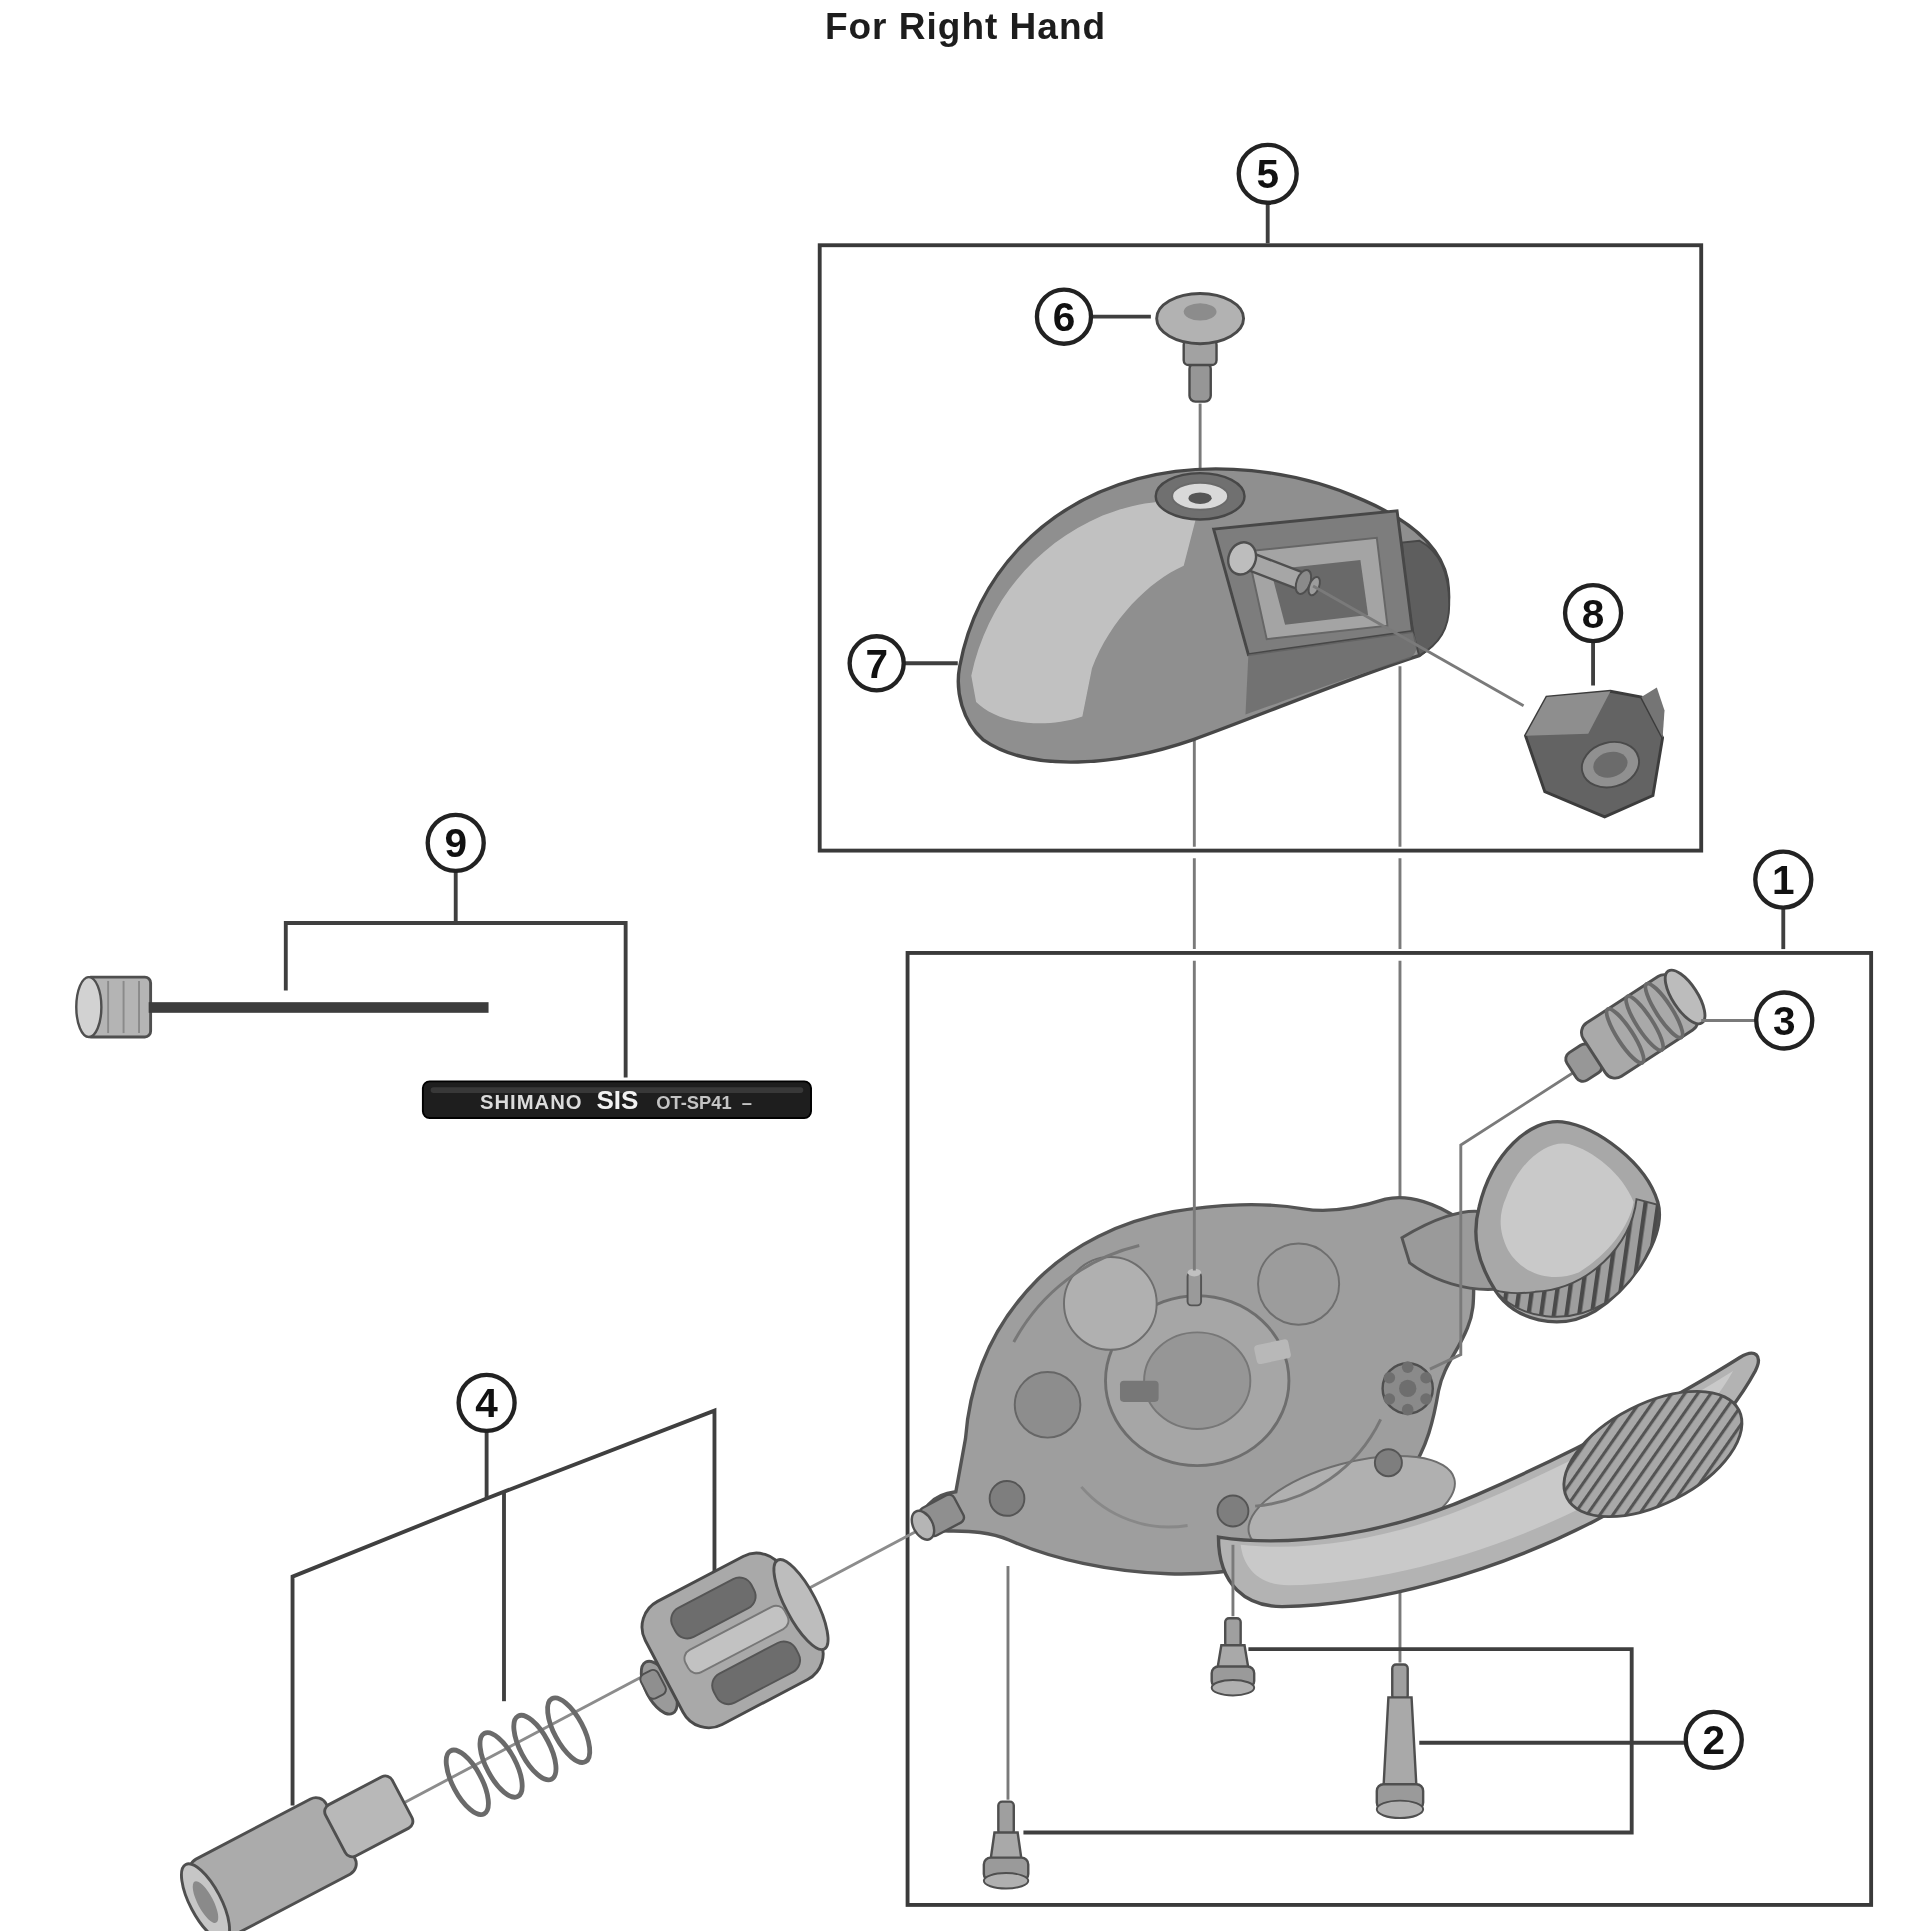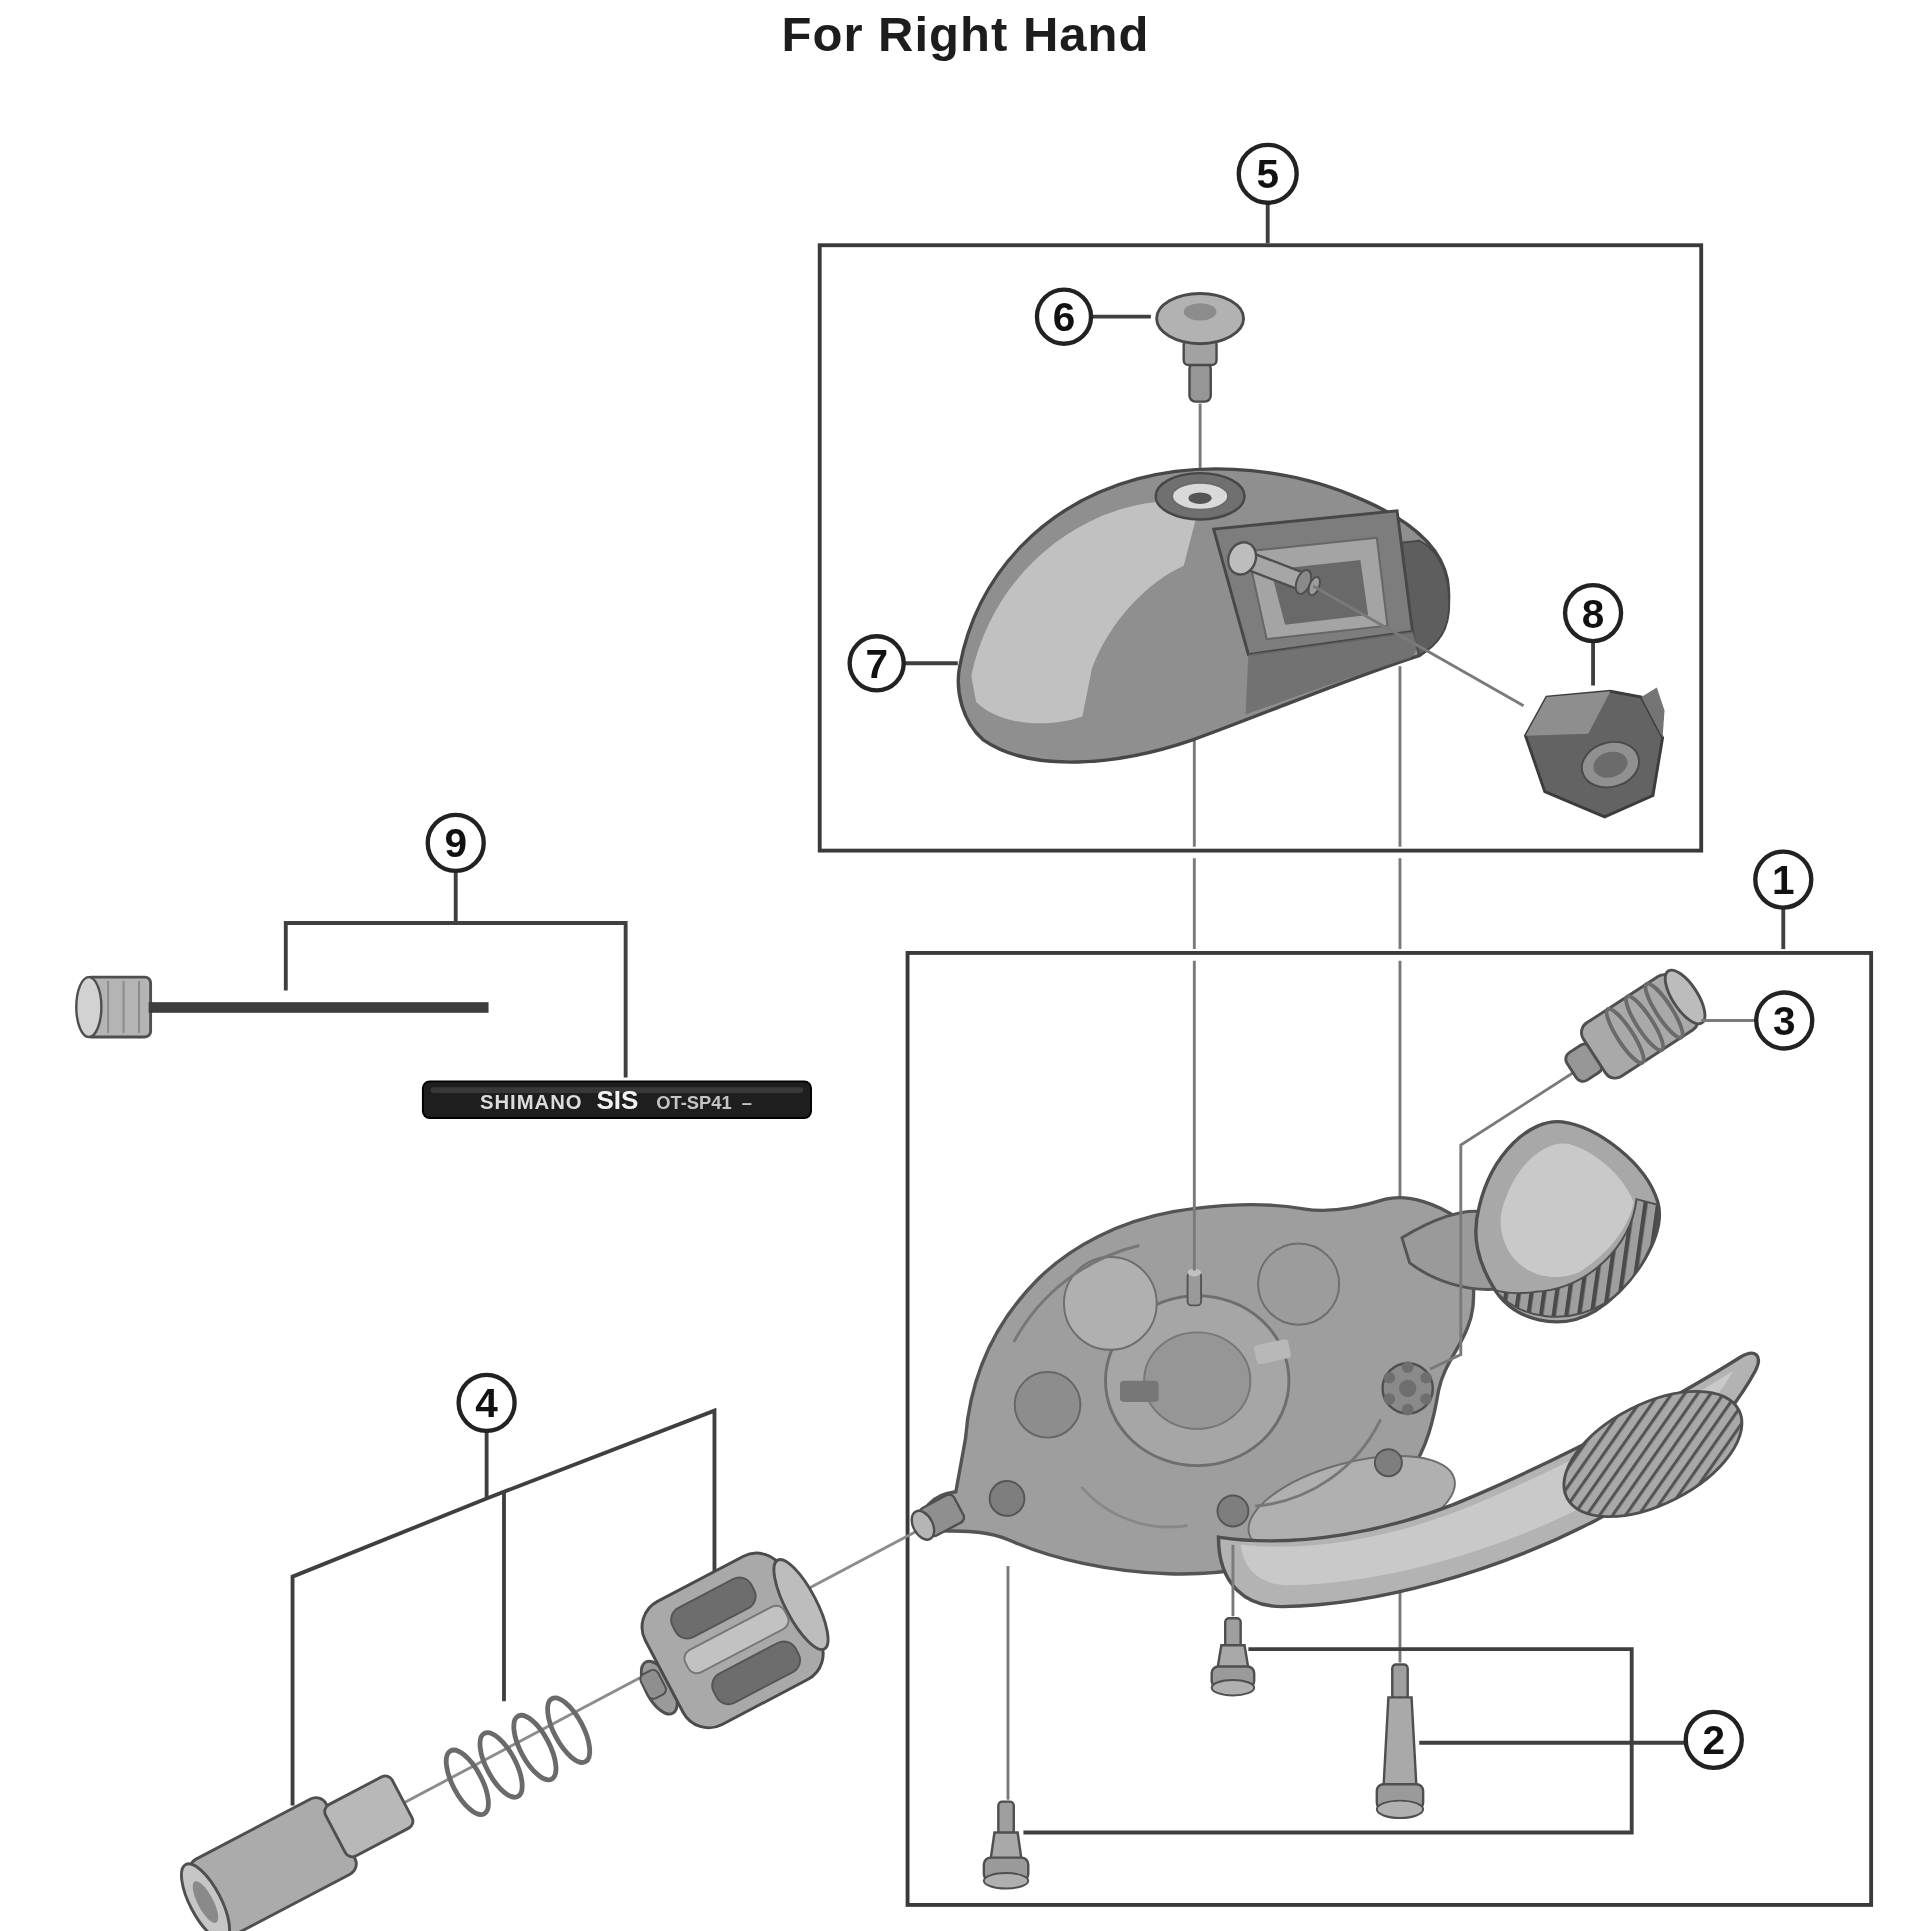--- a/index.html
+++ b/index.html
@@ -1,18 +1,18 @@
 <!DOCTYPE html>
 <html><head>
 <meta charset="utf-8">
 <style>
   html,body{margin:0;padding:0;background:#ffffff;}
   body{width:1931px;height:1931px;position:relative;font-family:"Liberation Sans",sans-serif;overflow:hidden;}
   #title{position:absolute;top:5.8px;left:0;width:1931px;text-align:center;
-         font-size:49px;font-weight:bold;letter-spacing:1px;color:#1d1d1d;}
+         font-size:37px;font-weight:bold;letter-spacing:1px;color:#1d1d1d;}
   svg{position:absolute;top:0;left:0;}
   .box{fill:none;stroke:#3a3a3a;stroke-width:4;}
   .callout circle{fill:#ffffff;stroke:#222222;stroke-width:4.5;}
   .callout text{font-family:"Liberation Sans",sans-serif;font-size:42px;font-weight:bold;fill:#111111;text-anchor:middle;}
   .leader{stroke:#3f3f3f;stroke-width:4;fill:none;}
   .thin{stroke:#7a7a7a;stroke-width:3;fill:none;}
   .axis{stroke:#8c8c8c;stroke-width:3;fill:none;}
   .hlabel{font-family:"Liberation Sans",sans-serif;font-weight:bold;}
 </style>
 </head>

